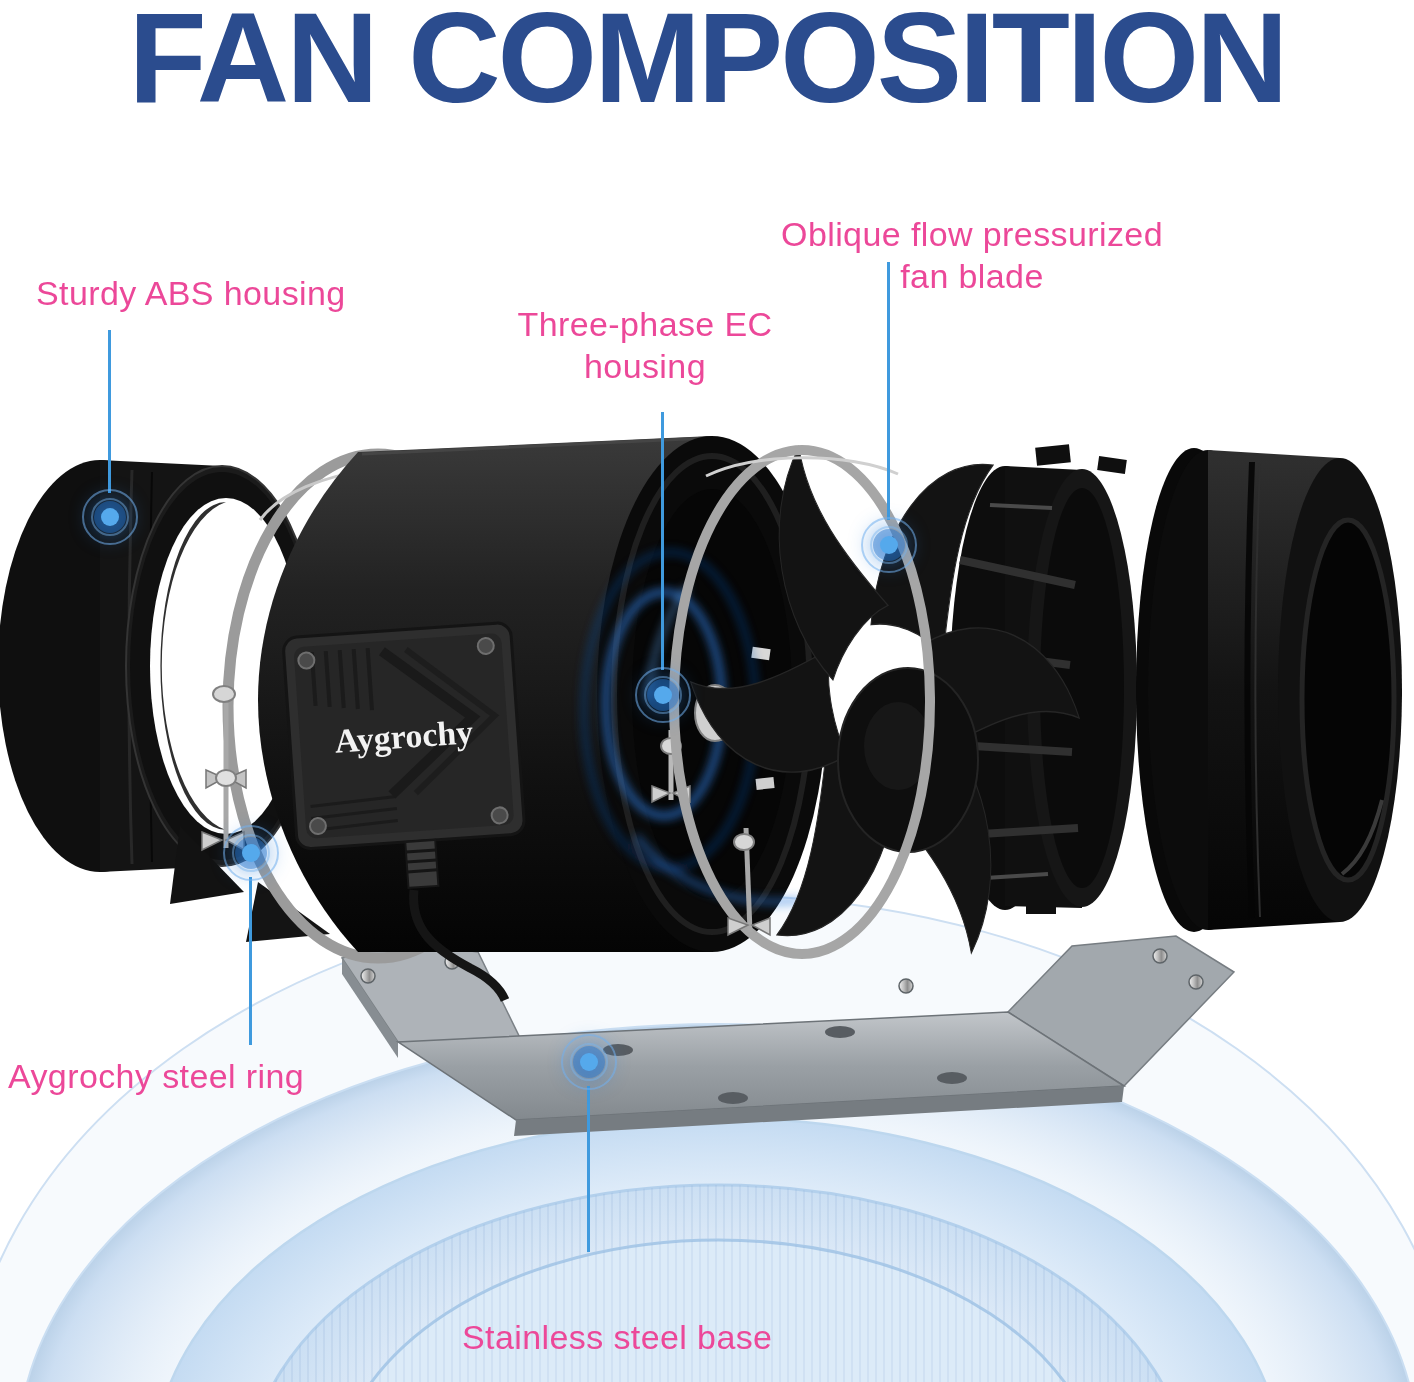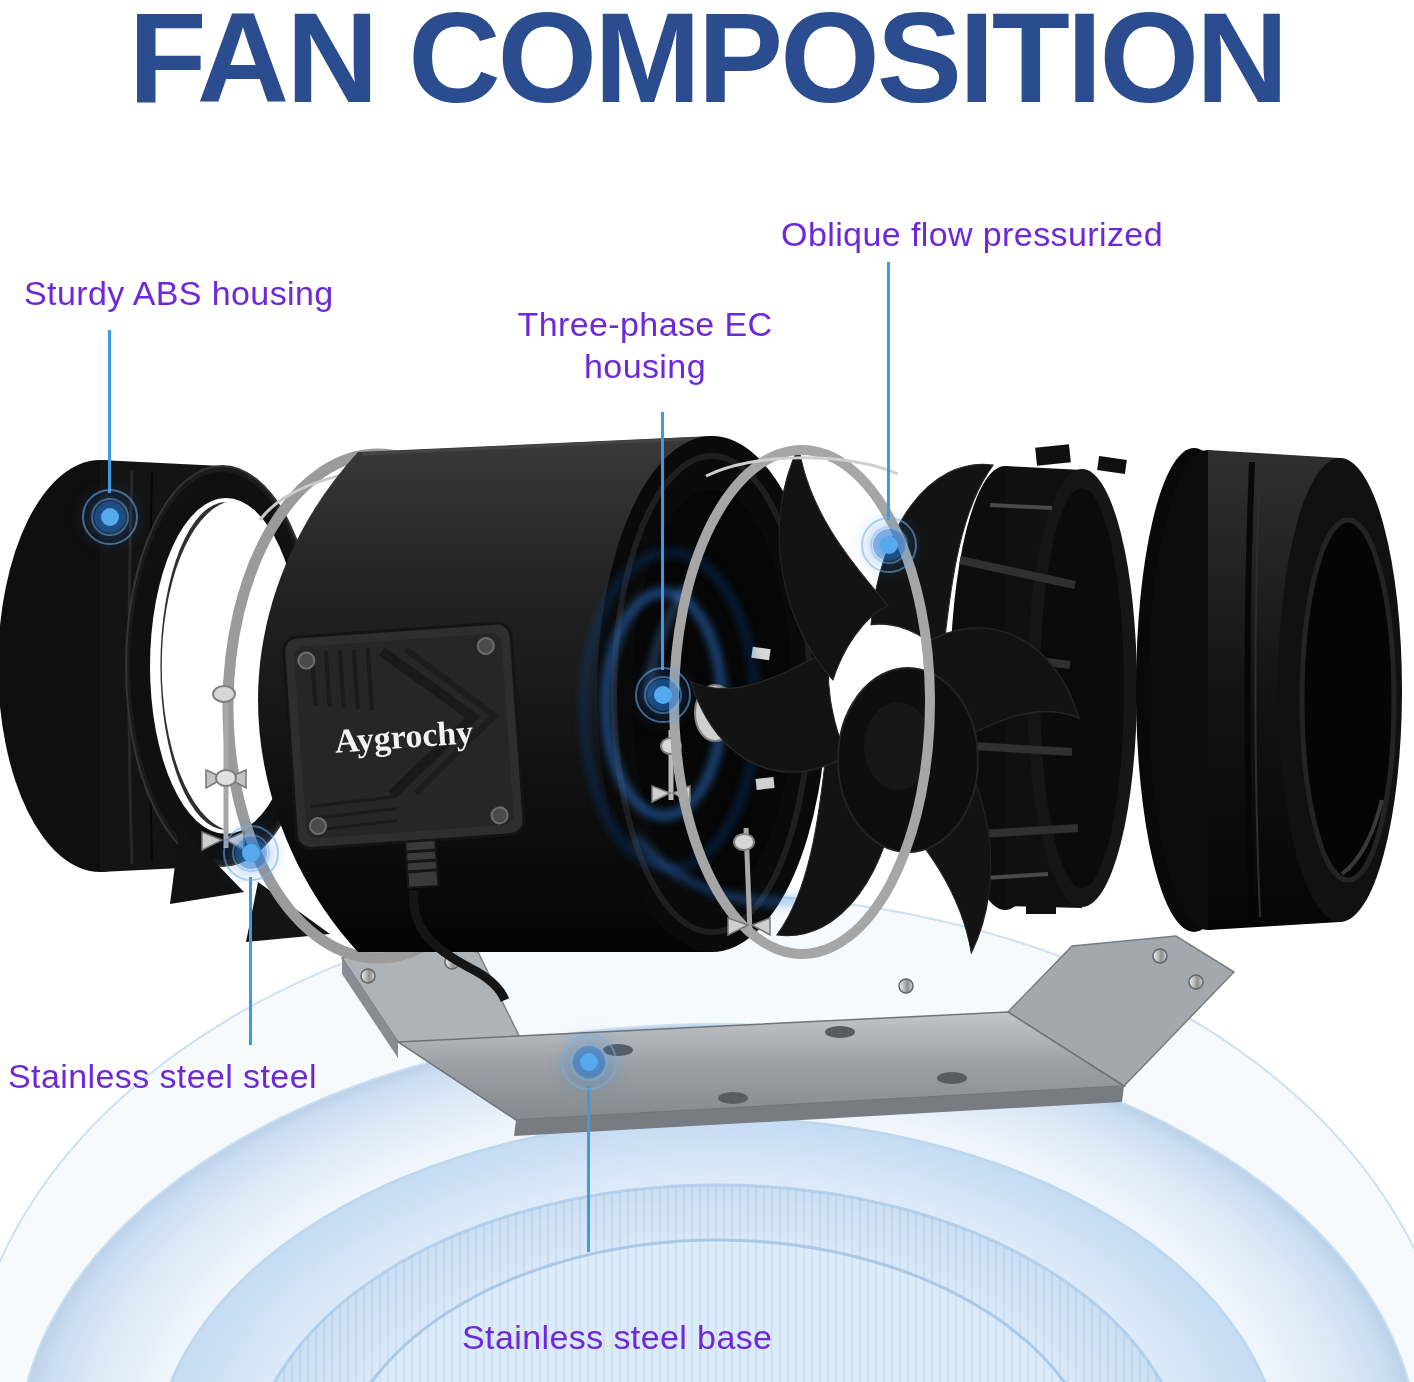--- a/index.html
+++ b/index.html
@@ -8,21 +8,21 @@
     background:#ffffff;font-family:"Liberation Sans",sans-serif;
   }
   .stage{position:absolute;inset:0;}
   svg.art{position:absolute;left:0;top:0;}
   .title{
     position:absolute;top:-16px;left:0;width:1414px;margin:0;
     text-align:center;font-size:128px;font-weight:bold;letter-spacing:-3px;
     color:#2b4c8e;white-space:nowrap;
   }
   .label{
-    position:absolute;font-size:34px;color:#6d28d9;letter-spacing:.4px;
+    position:absolute;font-size:34px;color:#ec4899;letter-spacing:.4px;
     line-height:42px;white-space:nowrap;
   }
   .label.center{text-align:center;}
   .cl{position:absolute;width:3px;background:#3f9ade;}
   .dot{
     position:absolute;width:56px;height:56px;border-radius:50%;
     border:2px solid rgba(120,180,240,.55);box-sizing:border-box;
   }
   .dot::before{
     content:"";position:absolute;left:50%;top:50%;width:38px;height:38px;
@@ -40,21 +40,21 @@
   #cl-blade{left:887px;top:262px;height:258px;}
   #cl-ring{left:249px;top:877px;height:168px;}
   #cl-base{left:587px;top:1086px;height:166px;}
   
   #dot-abs{left:82px;top:489px;}
   #dot-motor{left:635px;top:667px;}
   #dot-blade{left:861px;top:517px;}
   #dot-ring{left:223px;top:825px;}
   #dot-base{left:561px;top:1034px;}
   
-  #lbl-abs{left:24px;top:272px;}
+  #lbl-abs{left:36px;top:272px;}
   #lbl-motor{left:475px;top:303px;width:340px;}
   #lbl-blade{left:752px;top:213px;width:440px;}
   #lbl-ring{left:8px;top:1055px;}
   #lbl-base{left:462px;top:1316px;}
 </style>
 </head>
 <body>
 
 <div class="stage">
 
@@ -287,23 +287,24 @@
 
   <div class="label" id="lbl-abs">Sturdy ABS housing</div>
 
   <div class="label center" id="lbl-motor">
     <div>Three-phase EC</div>
     <div>housing</div>
   </div>
 
   <div class="label center" id="lbl-blade">
     <div>Oblique flow pressurized</div>
+    <div>fan blade</div>
   </div>
 
-  <div class="label" id="lbl-ring">Stainless steel steel</div>
+  <div class="label" id="lbl-ring">Aygrochy steel ring</div>
 
   <div class="label" id="lbl-base">Stainless steel base</div>
 
   <div class="cl" id="cl-abs"></div>
   <div class="cl" id="cl-motor"></div>
   <div class="cl" id="cl-blade"></div>
   <div class="cl" id="cl-ring"></div>
   <div class="cl" id="cl-base"></div>
 
   <div class="dot" id="dot-abs"></div>

